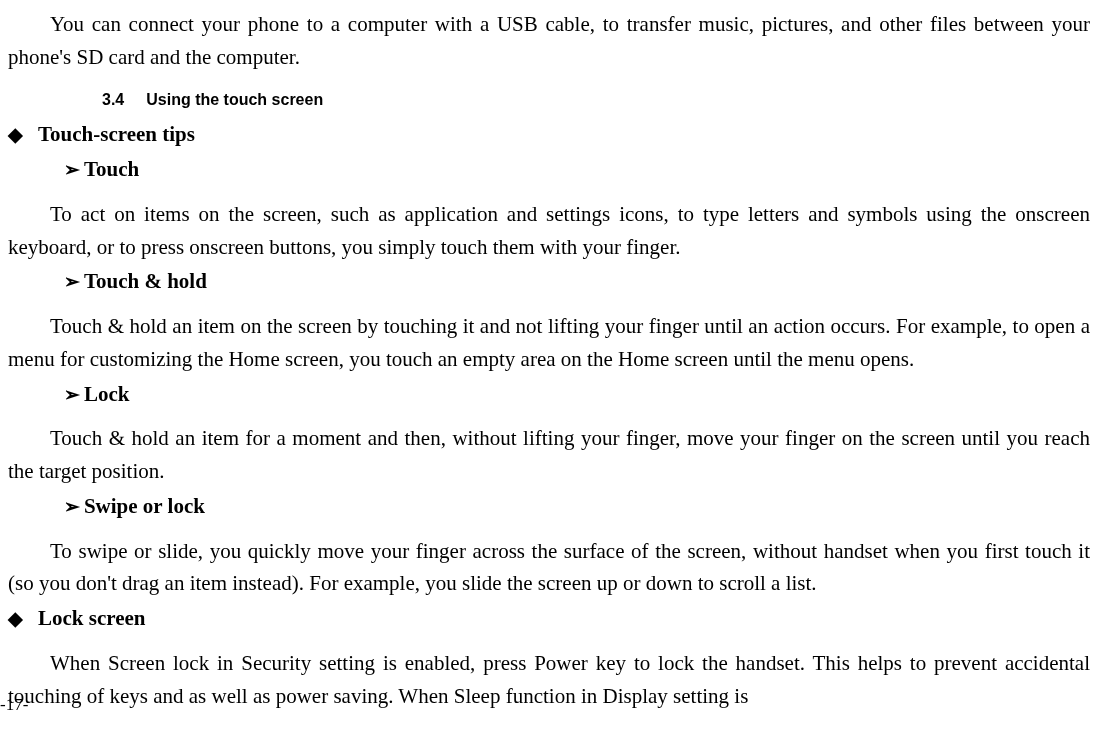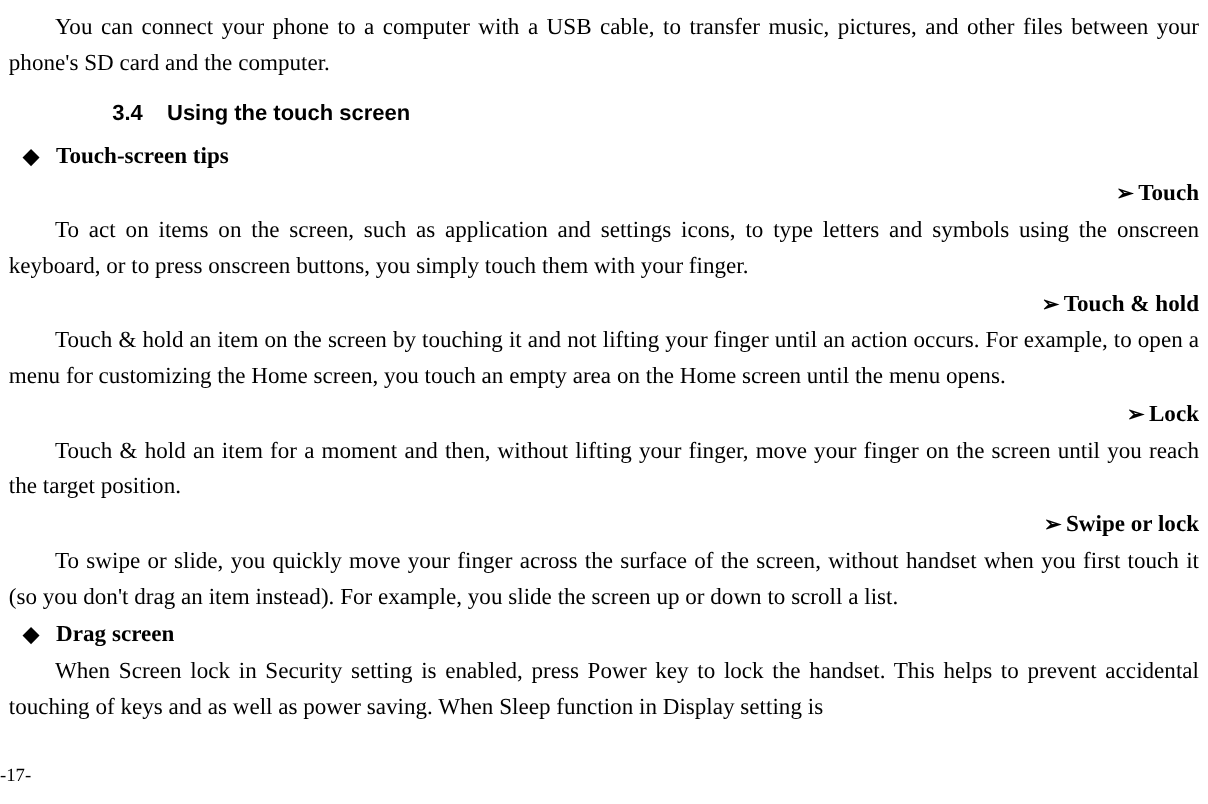--- a/index.html
+++ b/index.html
@@ -19,58 +19,56 @@
       position: relative;
     }
     .intro-para {
       text-align: justify;
       text-indent: 42px;
       margin-top: 8px;
     }
     .section-heading {
       font-family: Arial, Helvetica, sans-serif;
       font-weight: bold;
-      font-size: 20px;
+      font-size: 16px;
       margin-left: 94px;
       margin-top: 14px;
       margin-bottom: 6px;
     }
     .section-heading .num {
       display: inline-block;
       margin-right: 22px;
     }
     .diamond-item {
       font-weight: bold;
       margin-top: 2px;
-      margin-left: 13px;
     }
     .diamond-item .diamond-icon {
       display: inline-block;
       width: 30px;
       text-align: left;
       font-size: 19px;
       vertical-align: baseline;
       margin-left: 0px;
     }
     .chevron-item {
       font-weight: bold;
       margin-left: 56px;
       margin-top: 2px;
-      text-align: right;
     }
     .chevron-item .chevron-icon {
       display: inline-block;
       margin-right: 4px;
       font-size: 19px;
       vertical-align: baseline;
     }
     .body-para {
       text-align: justify;
       text-indent: 42px;
-      margin-top: 0px;
+      margin-top: 12px;
     }
     .page-number {
       position: absolute;
       bottom: 12px;
       left: 0;
       right: 0;
       text-align: left;
       font-size: 17px;
     }
   </style>
@@ -101,17 +99,17 @@
   <span class="chevron-icon">➢</span><span>Lock</span>
 </div>
 <p class="body-para">Touch &amp; hold an item for a moment and then, without lifting your finger, move your finger on the screen until you reach the target position.</p>
 
 <div class="chevron-item">
   <span class="chevron-icon">➢</span><span>Swipe or lock</span>
 </div>
 <p class="body-para">To swipe or slide, you quickly move your finger across the surface of the screen, without handset when you first touch it (so you don't drag an item instead). For example, you slide the screen up or down to scroll a list.</p>
 
 <div class="diamond-item">
-  <span class="diamond-icon">◆</span><span>Drag screen</span>
+  <span class="diamond-icon">◆</span><span>Lock screen</span>
 </div>
 <p class="body-para">When Screen lock in Security setting is enabled, press Power key to lock the handset. This helps to prevent accidental touching of keys and as well as power saving. When Sleep function in Display setting is</p>
 
 <div class="page-number">-17-</div>
 
 </body></html>

